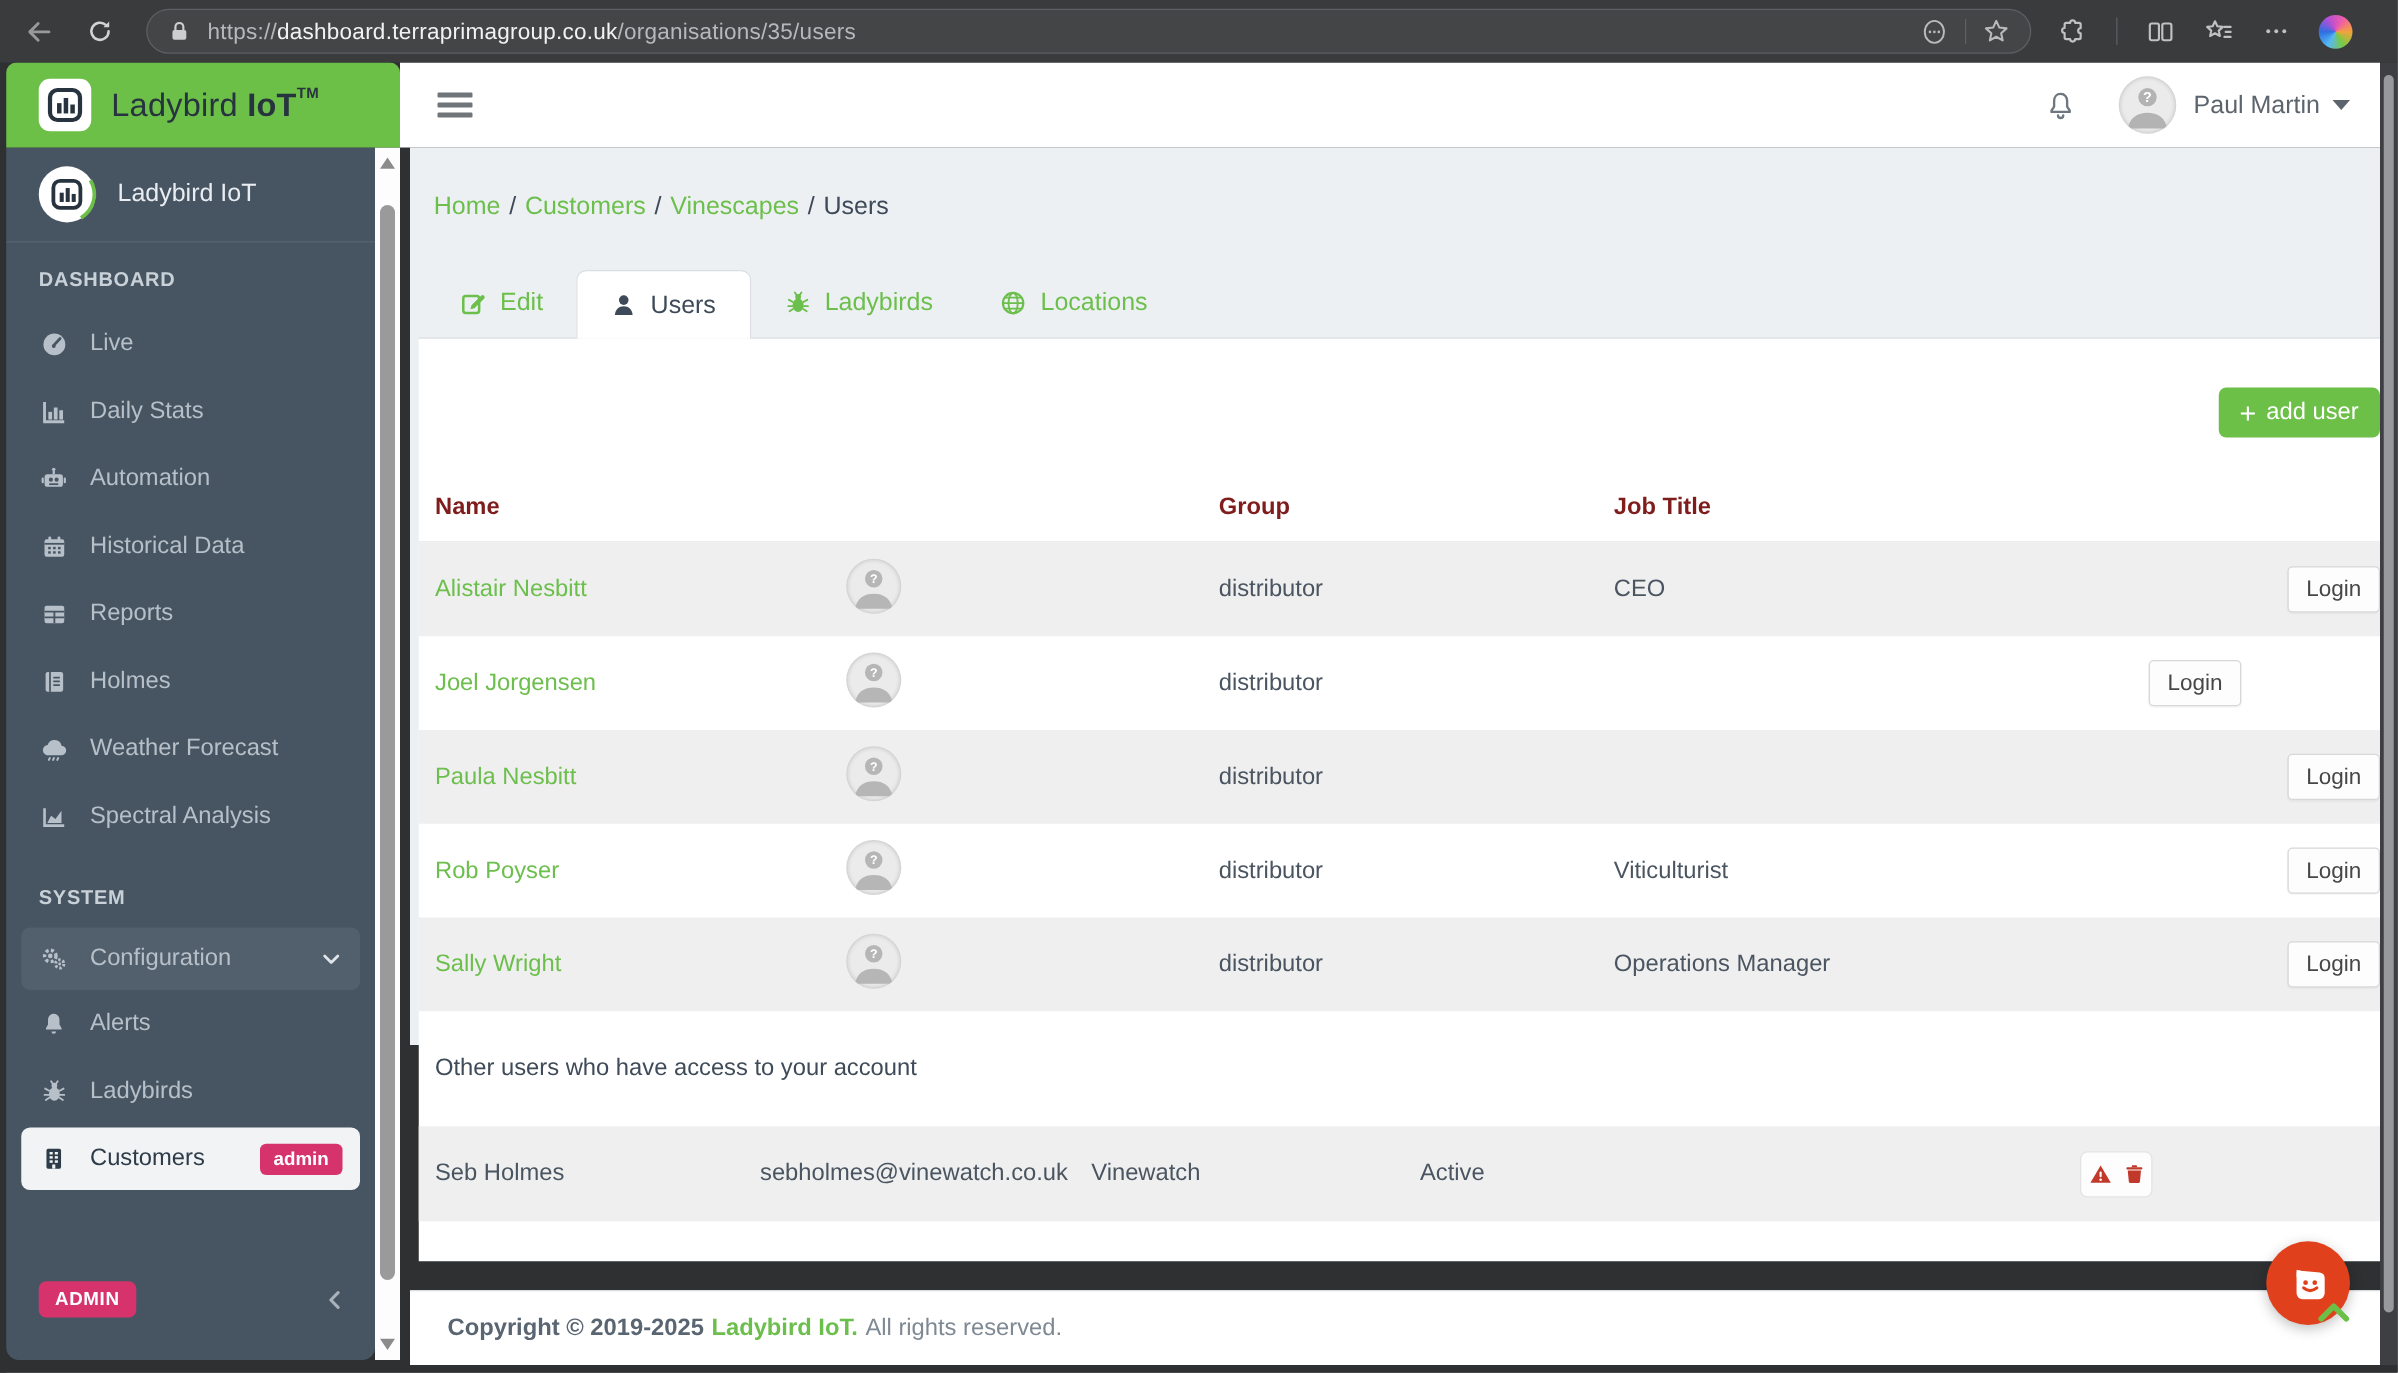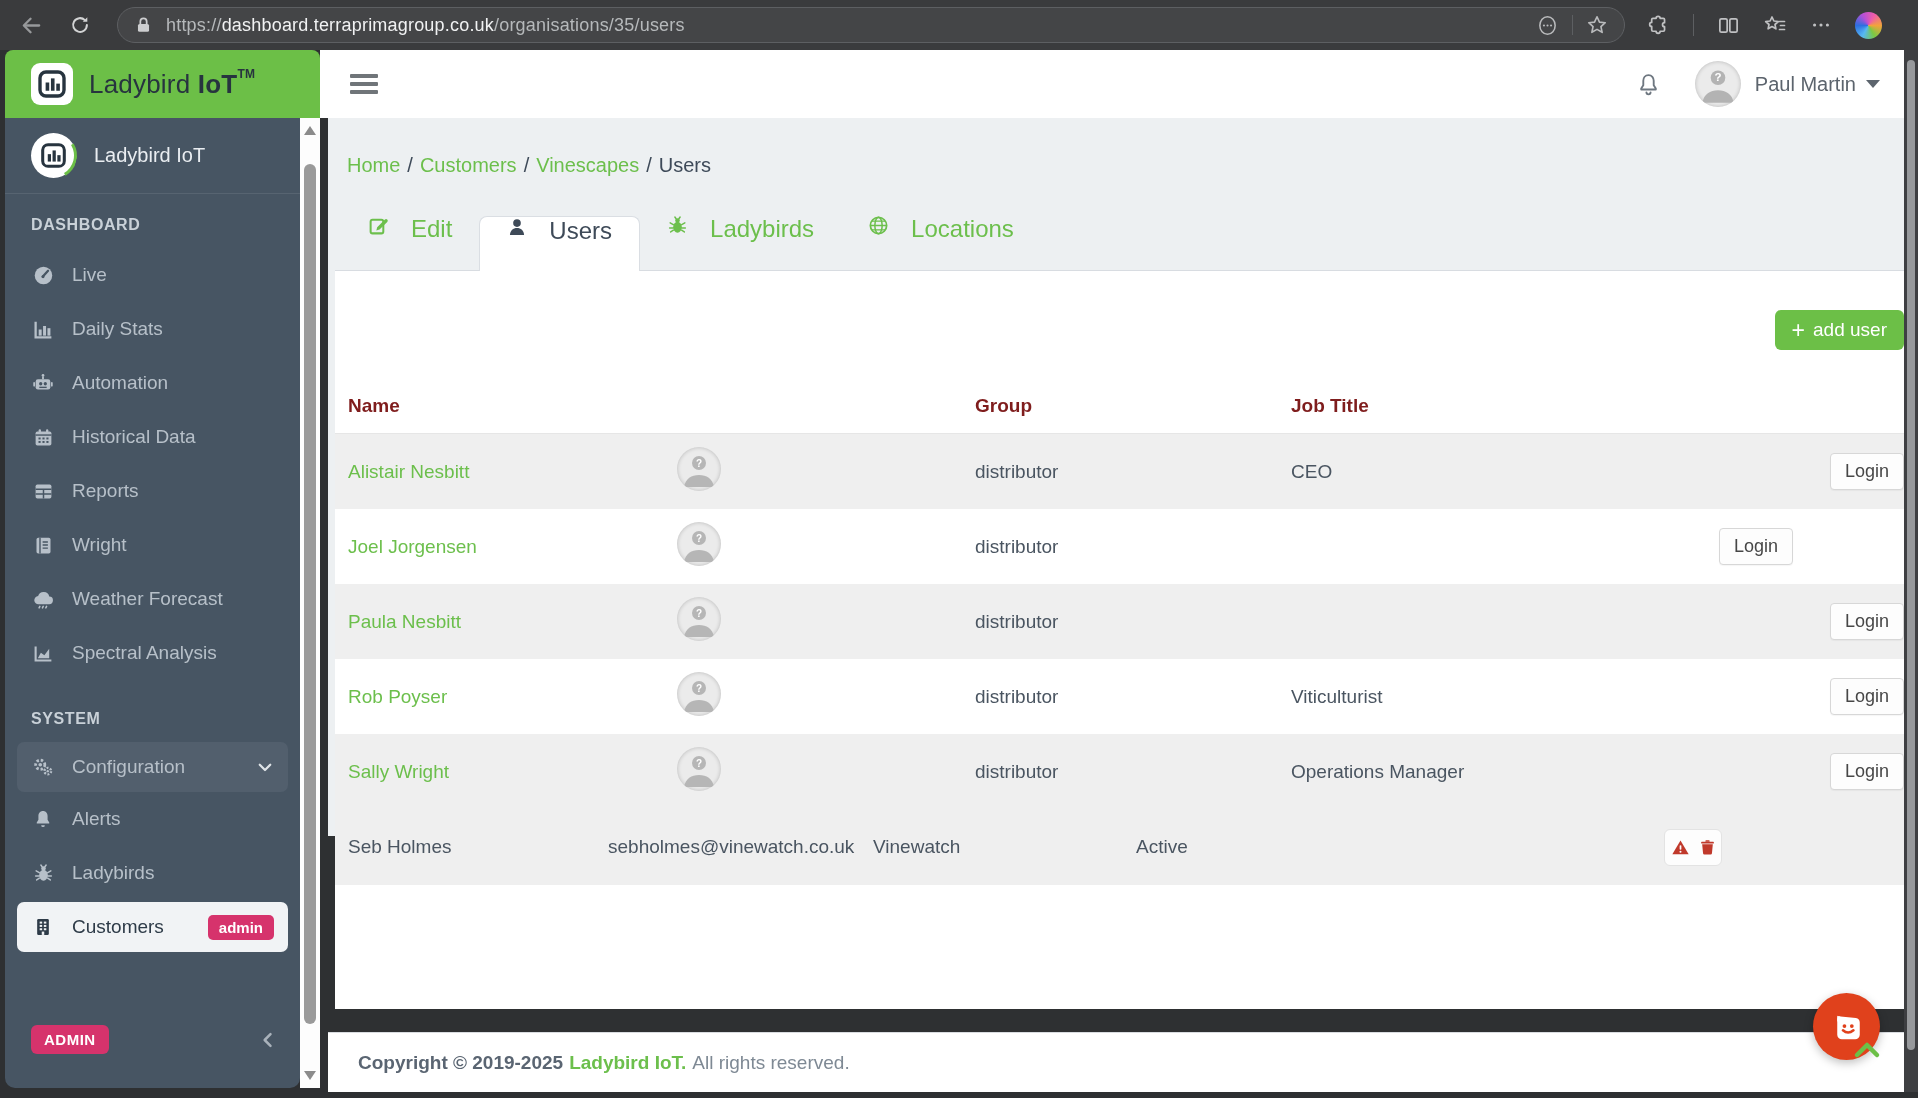--- a/index.html
+++ b/index.html
@@ -93,21 +93,21 @@
     border-right:7px solid transparent;border-top:8px solid #5c646d;}
 
   
   .content{position:absolute;left:316px;top:118px;width:1584px;height:718px;background:#edf0f2;margin-left:12px;}
   .breadcrumb{position:absolute;top:36px;left:19px;font-size:20px;color:#3e4a59;}
   .breadcrumb a{color:#6cbf4c;text-decoration:none;cursor:pointer;}
   .breadcrumb .sep{margin:0 7px;}
 
   .tabs{position:absolute;top:97px;left:7px;right:0;height:56px;display:flex;align-items:flex-end;
     border-bottom:1px solid #d8dce1;}
-  .tab{height:55px;display:flex;align-items:flex-start;gap:22px;padding:0 27px;font-size:24px;
+  .tab{height:55px;display:flex;align-items:center;gap:11px;padding:0 27px;font-size:20px;
     color:#6cbf4c;cursor:pointer;}
   .tab .tab-icon{color:#6cbf4c;}
   .tab.active{background:#fff;border:1px solid #dadee3;border-bottom:none;
     border-radius:8px 8px 0 0;color:#3e4a58;margin-bottom:-1px;}
   .tab.active .tab-icon{color:#3e4a58;}
 
   .card{position:absolute;top:153px;left:7px;width:1577px;height:738px;background:#fff;}
   .card-top{height:108px;position:relative;}
   .add-user-btn{position:absolute;top:39px;right:8px;background:#6cbf47;color:#fff;border:none;
     border-radius:6px;font-size:19px;font-family:inherit;padding:9px 17px;display:flex;
@@ -321,21 +321,21 @@
     <span class="nav-label">Reports</span>
   </div>
   <div class="nav-item">
     <span class="nav-icon">
       <svg width="21" height="21" viewBox="0 0 24 24" fill="currentColor">
           <rect x="4" y="3" width="16" height="18" rx="2"></rect>
           <path d="M8 3v18" stroke="#475563" stroke-width="1.6"></path>
           <path d="M11 8h6M11 11.5h6M11 15h6" stroke="#475563" stroke-width="1.6"></path>
         </svg>
     </span>
-    <span class="nav-label">Wright</span>
+    <span class="nav-label">Holmes</span>
   </div>
   <div class="nav-item">
     <span class="nav-icon">
       <svg width="23" height="23" viewBox="0 0 24 24" fill="currentColor">
           <path d="M7 17a4.3 4.3 0 0 1-.6-8.6A6 6 0 0 1 18 8.9 3.9 3.9 0 0 1 17.6 17z"></path>
           <path d="M8.2 19.2 7.4 20.8M11.7 19.2l-.8 1.6M15.2 19.2l-.8 1.6" stroke="currentColor" stroke-width="1.6" stroke-linecap="round"></path>
         </svg>
     </span>
     <span class="nav-label">Weather Forecast</span>
   </div>
@@ -567,20 +567,21 @@
               <path d="M7 40c1.5-8.5 7.5-12 15-12s13.5 3.5 15 12z" fill="#b6b6b6"></path>
               <text x="22" y="19.5" font-size="10" font-weight="bold" fill="#ffffff" text-anchor="middle">?</text>
             </svg></span></div>
       <div class="c-group">distributor</div>
       <div class="c-job">Operations Manager</div>
       <div class="c-login">
           <button class="login-btn">Login</button>
         </div>
     </div>
 
+    <div class="other-heading">Other users who have access to your account</div>
 
     <div class="seb-row">
       <div>Seb Holmes</div>
       <div>sebholmes@vinewatch.co.uk</div>
       <div>Vinewatch</div>
       <div>Active</div>
       <div class="danger-box">
         <span class="icon-btn">
           <svg width="19" height="19" viewBox="0 0 24 24" fill="currentColor">
               <path d="M12 3 22.3 20.5H1.7z"></path>

